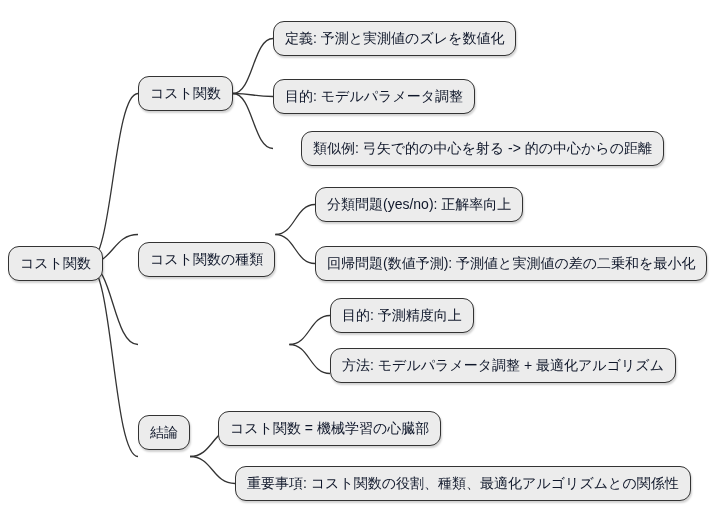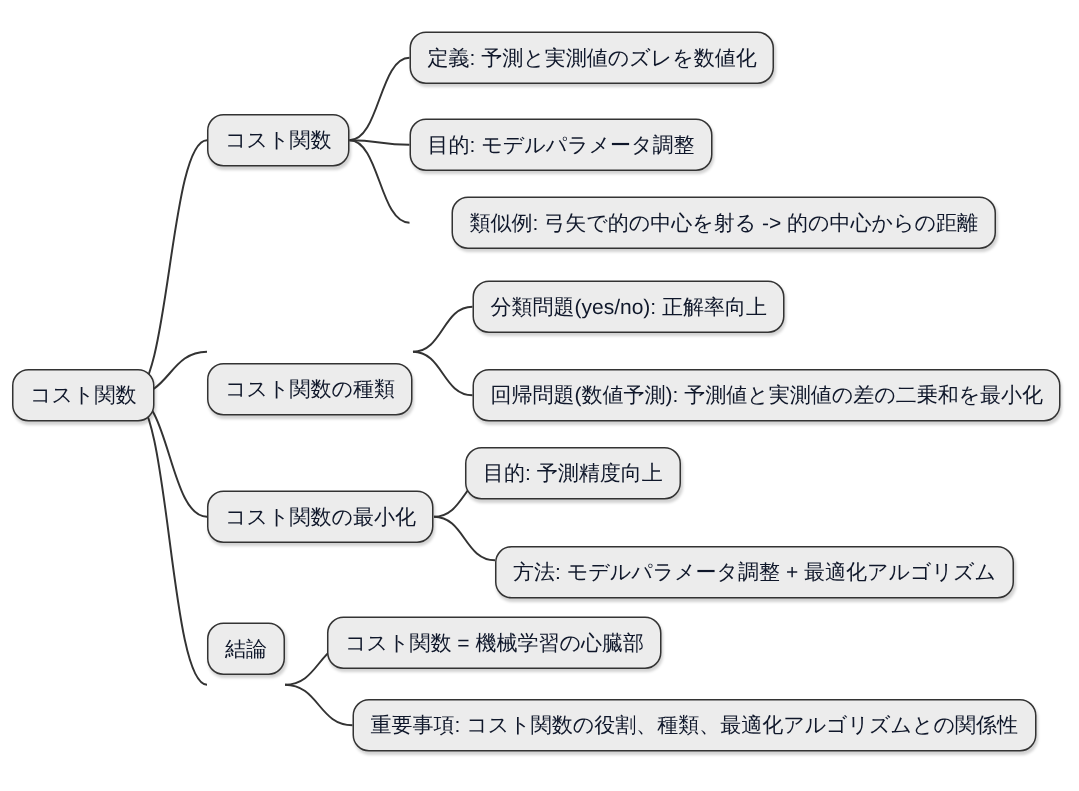--- a/index.html
+++ b/index.html
@@ -56,35 +56,34 @@
       <path d="M 190 456.5 C 212.5 456.5, 212.5 428.5, 235 428.5" class="edge"></path>
       <path d="M 190 456.5 C 212.5 456.5, 212.5 483.5, 235 483.5" class="edge"></path>
     </svg>
 
   <div class="node" id="node-root" style="left:8px; top:246px;">コスト関数</div>
 
   <div class="node" id="node-b0" style="left:138px; top:76px;">コスト関数</div>
 
   <div class="node" id="node-b1" style="left:138px; top:217px;margin-top:25px;">コスト関数の種類</div>
 
-  <div class="node" id="node-b2" style="left:138px; top:327px;">コスト関数の最小化</div>
 
   <div class="node" id="node-b3" style="left:138px; top:415px;">結論</div>
 
   <div class="node" id="node-b0-c0" style="left:273px; top:21px;">定義: 予測と実測値のズレを数値化</div>
 
   <div class="node" id="node-b0-c1" style="left:273px; top:79px;">目的: モデルパラメータ調整</div>
 
   <div class="node" id="node-b0-c2" style="left:273px; top:131px;margin-left:28px;">類似例: 弓矢で的の中心を射る -&gt; 的の中心からの距離</div>
 
   <div class="node" id="node-b1-c0" style="left:315px; top:187px;">分類問題(yes/no): 正解率向上</div>
 
   <div class="node" id="node-b1-c1" style="left:315px; top:246px;">回帰問題(数値予測): 予測値と実測値の差の二乗和を最小化</div>
 
-  <div class="node" id="node-b2-c0" style="left:310px; top:298px;">目的: 予測精度向上</div>
+  <div class="node" id="node-b2-c0" style="left:330px; top:298px;">目的: 予測精度向上</div>
 
-  <div class="node" id="node-b2-c1" style="left:330px; top:364px;">方法: モデルパラメータ調整 + 最適化アルゴリズム</div>
+  <div class="node" id="node-b2-c1" style="left:330px; top:348px;">方法: モデルパラメータ調整 + 最適化アルゴリズム</div>
 
   <div class="node" id="node-b3-c0" style="left:218px; top:411px;">コスト関数 = 機械学習の心臓部</div>
 
   <div class="node" id="node-b3-c1" style="left:235px; top:466px;">重要事項: コスト関数の役割、種類、最適化アルゴリズムとの関係性</div>
 
 </div>
 
 </body></html>

